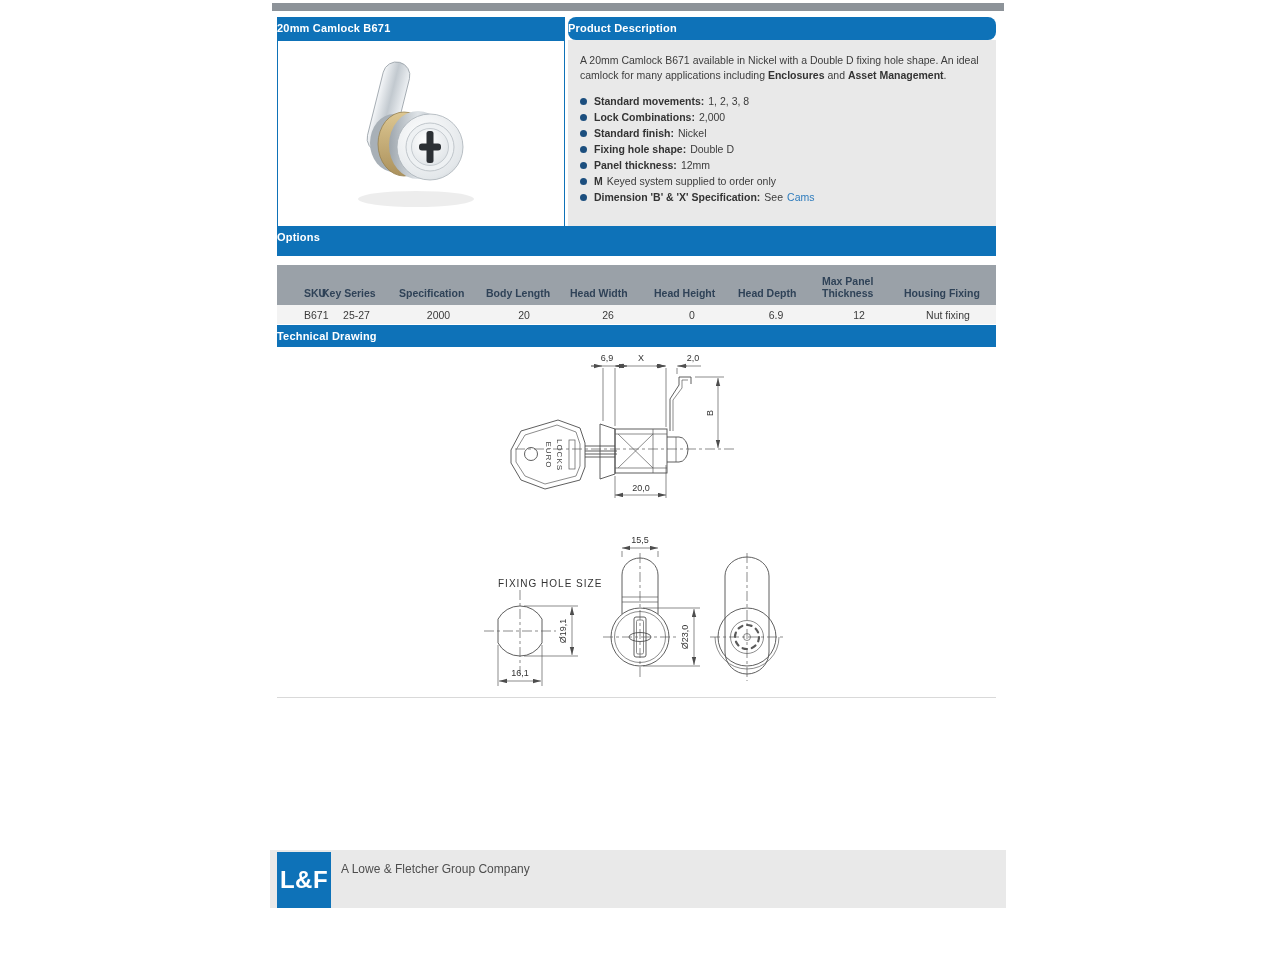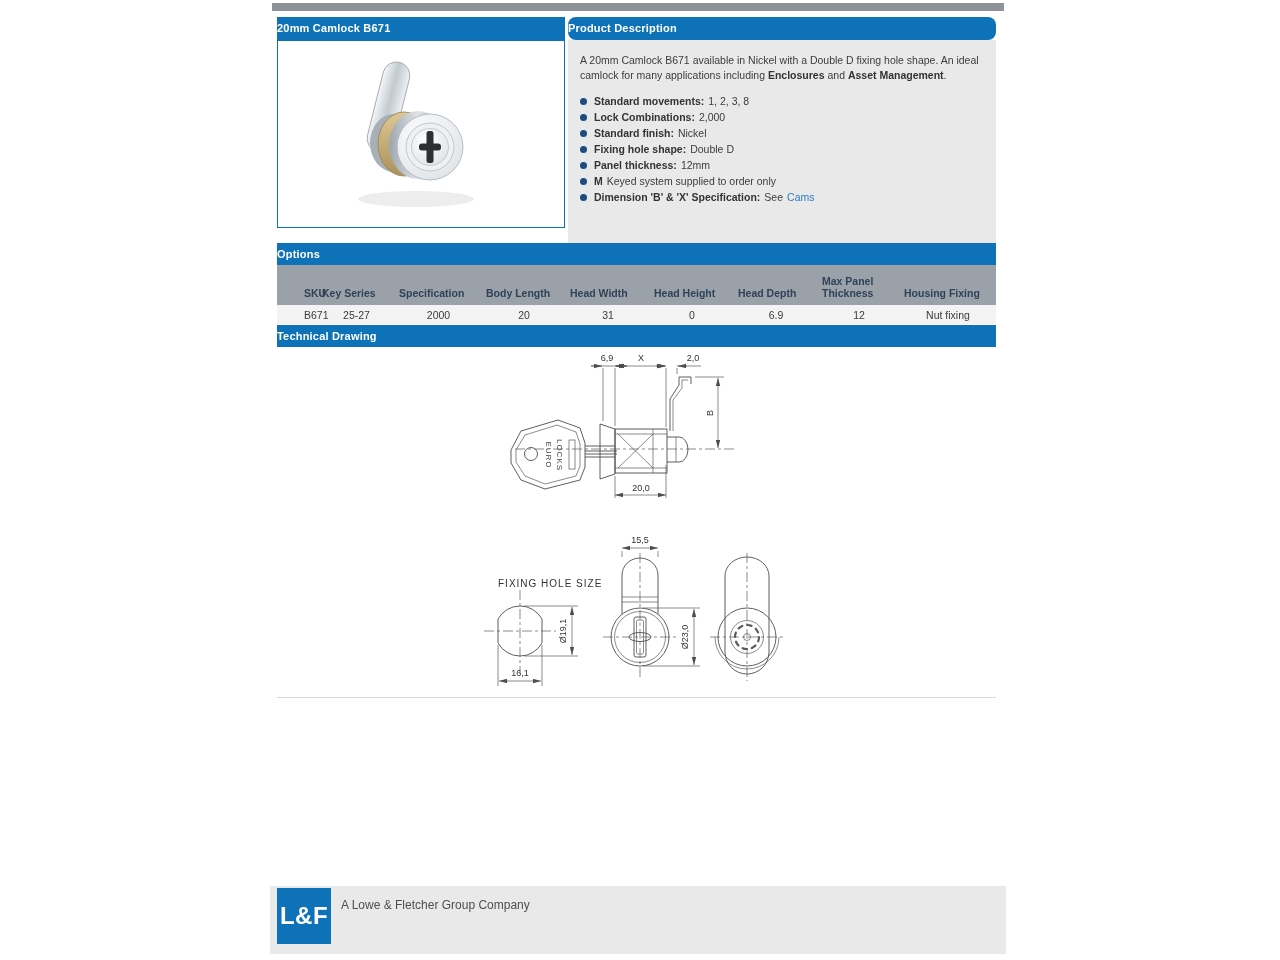--- a/index.html
+++ b/index.html
@@ -20,34 +20,34 @@
              padding:13px 16px 0 12px;color:#3c3c3c;font-size:10.5px;line-height:15px;}
   .desc-body b{color:#333;}
   ul.bullets{list-style:none;margin:13px 0 0 0;padding:0;}
   ul.bullets li{display:flex;align-items:baseline;margin:0 0 5.5px 0;line-height:10.5px;}
   .dot{width:7px;height:7px;border-radius:50%;background:#1b4e7e;flex:0 0 7px;
        margin-right:7px;position:relative;top:0px;}
   ul.bullets b{margin-right:4px;white-space:nowrap;}
   ul.bullets span{white-space:nowrap;}
   a.cams{color:#2e7cbd;text-decoration:none;margin-left:4px;}
   
-  .options-bar{left:277px;top:243px;width:719px;height:36px;}
+  .options-bar{left:277px;top:226px;width:719px;height:30px;}
   table.opts{left:277px;top:265px;width:719px;border-collapse:collapse;table-layout:fixed;}
   table.opts th{background:#9aa1a8;color:#2f4257;font-size:10.5px;font-weight:bold;
                 height:34px;vertical-align:bottom;padding:0 4px 6px 4px;text-align:left;line-height:12px;}
   table.opts td{background:#f3f3f3;color:#3b3b3b;font-size:10.5px;height:19px;
                 text-align:center;padding:0 4px;}
   table.opts th.c0,table.opts td.c0{text-align:left;padding-left:27px;}
   
   .tech-bar{left:277px;top:325px;width:719px;height:22px;}
   .tech-svg{left:277px;top:347px;}
   .tech-hr{left:277px;top:697px;width:719px;height:1px;background:#d9d9d9;}
   
   .footer-bar{left:270px;top:888px;width:736px;height:9px;background:#8d9399;}
-  .footer-panel{left:270px;top:886px;width:736px;height:68px;background:#e9e9e9;}
+  .footer-panel{left:270px;top:850px;width:736px;height:58px;background:#e9e9e9;}
   .logo{position:absolute;left:7px;top:2px;width:54px;height:56px;background:#0e72b8;
         color:#fff;display:flex;align-items:center;justify-content:center;
         font-size:24px;font-weight:bold;letter-spacing:.5px;}
   .footer-text{position:absolute;left:71px;top:12px;font-size:12px;color:#4e4e4e;}
   
   .tl{stroke:#4d4d4d;stroke-width:0.9;fill:none;}
   .thin{stroke:#5a5a5a;stroke-width:0.7;fill:none;}
   .cl{stroke:#5a5a5a;stroke-width:0.7;fill:none;stroke-dasharray:10 3 3 3;}
   .dtxt{fill:#333;font-size:9px;font-family:"Liberation Sans",sans-serif;}
   .ktxt{fill:#444;font-size:8px;letter-spacing:1px;font-family:"Liberation Sans",sans-serif;}
@@ -173,21 +173,21 @@
         <th>Max Panel Thickness</th>
         <th>Housing Fixing</th>
       </tr>
     </thead>
     <tbody>
       <tr>
         <td class="c0">B671</td>
         <td>25-27</td>
         <td>2000</td>
         <td>20</td>
-        <td>31</td>
+        <td>26</td>
         <td>0</td>
         <td>6.9</td>
         <td>12</td>
         <td>Nut fixing</td>
       </tr>
     </tbody>
   </table>
 
   <div class="abs bluebar tech-bar">Technical Drawing</div>
 

